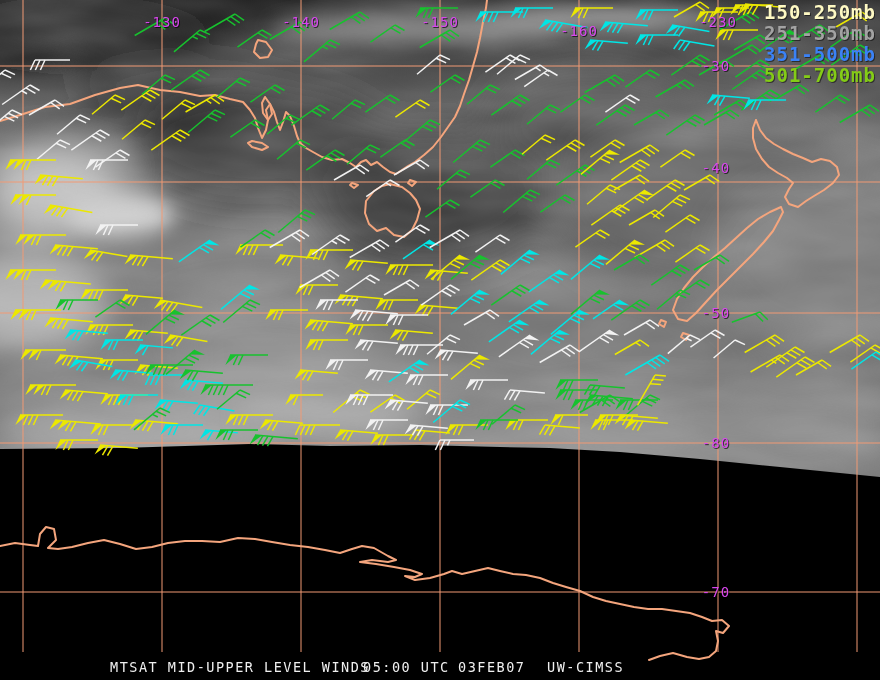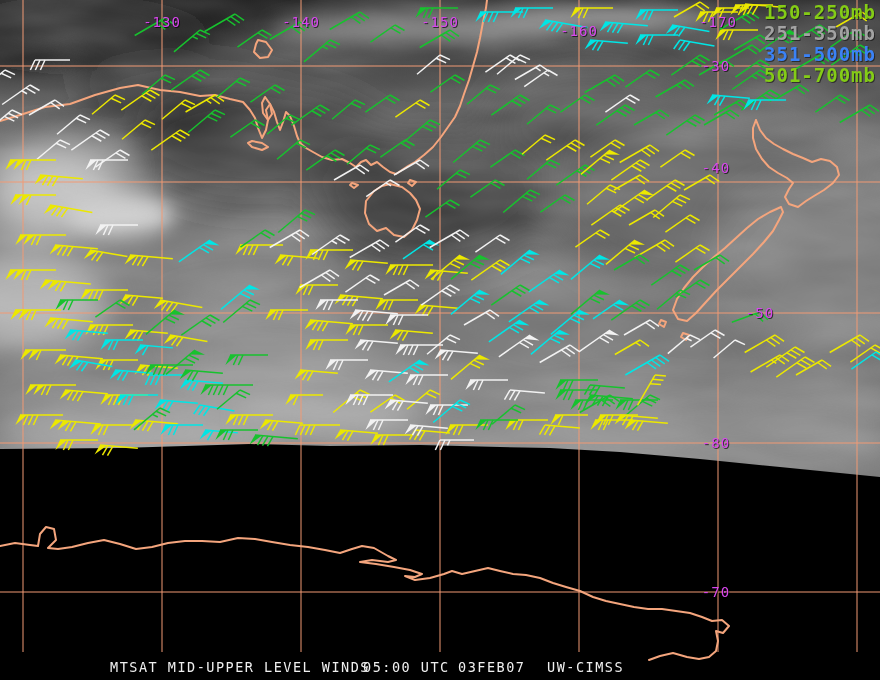--- a/index.html
+++ b/index.html
@@ -1877,35 +1877,35 @@
         <g>
           <line x1="635" y1="240" x2="605.8903111614788" y2="264.4259291680885" stroke="#ece800" stroke-width="1.5"></line>
           <polygon points="635,240 629.6376888981672,244.49951326780578 644.9693856574031,244.6488008791477" fill="#ece800"></polygon>
           <line x1="628.8716444550482" y1="245.14230087749232" x2="638.8410301124513" y2="249.79110175664002" stroke="#ece800" stroke-width="1.5"></line>
           <line x1="625.0414222394533" y1="248.35623892592503" x2="635.0108078968564" y2="253.00503980507273" stroke="#ece800" stroke-width="1.5"></line>
         </g>
       </g>
   </svg>
 
   <div id="legend">
-    <div class="legend-line" style="color: #84cc16;">150-250mb</div>
+    <div class="legend-line" style="color: #fef9c3;">150-250mb</div>
     <div class="legend-line" style="color: #a3a3a3;">251-350mb</div>
     <div class="legend-line" style="color: #3b82f6;">351-500mb</div>
     <div class="legend-line" style="color: #84cc16;">501-700mb</div>
   </div>
 
   <div id="labels">
       <div class="maplabel" style="left: 162px; top: 22px;">-130</div>
       <div class="maplabel" style="left: 301px; top: 22px;">-140</div>
       <div class="maplabel" style="left: 440px; top: 22px;">-150</div>
       <div class="maplabel" style="left: 579px; top: 31px;">-160</div>
-      <div class="maplabel" style="left: 718px; top: 22px;">-170</div>
+      <div class="maplabel" style="left: 718px; top: 22px;">-230</div>
       <div class="maplabel" style="left: 716px; top: 66px;">-30</div>
       <div class="maplabel" style="left: 716px; top: 168px;">-40</div>
-      <div class="maplabel" style="left: 716px; top: 313px; margin-left: 44px;">-50</div>
+      <div class="maplabel" style="left: 716px; top: 313px;">-50</div>
       <div class="maplabel" style="left: 716px; top: 443px;">-80</div>
       <div class="maplabel" style="left: 716px; top: 592px;">-70</div>
     </div>
 
   <div class="caption">
     <span style="left:110px">MTSAT MID-UPPER LEVEL WINDS</span>
     <span style="left:363px">05:00 UTC</span>
     <span style="left:458px">03FEB07</span>
     <span style="left:547px">UW-CIMSS</span>
   </div>

